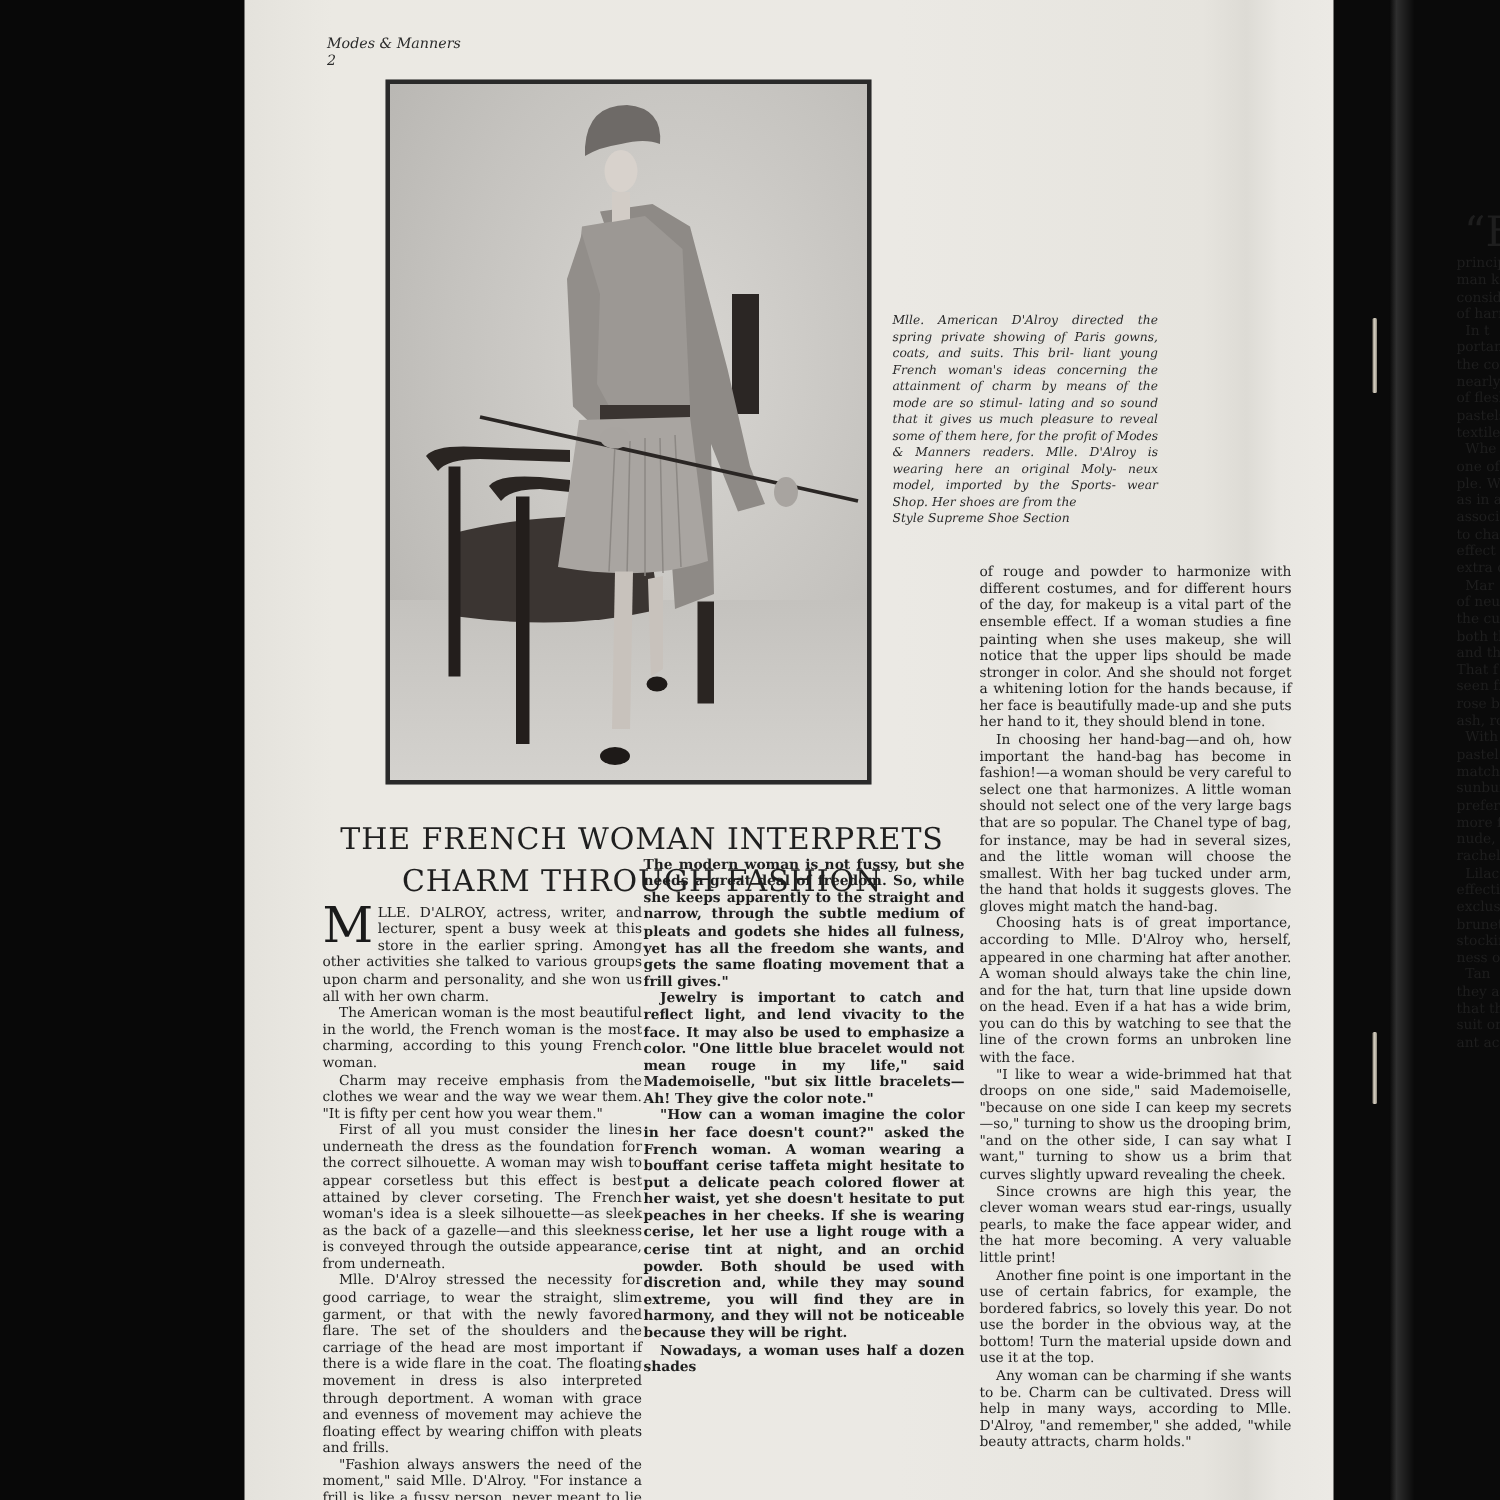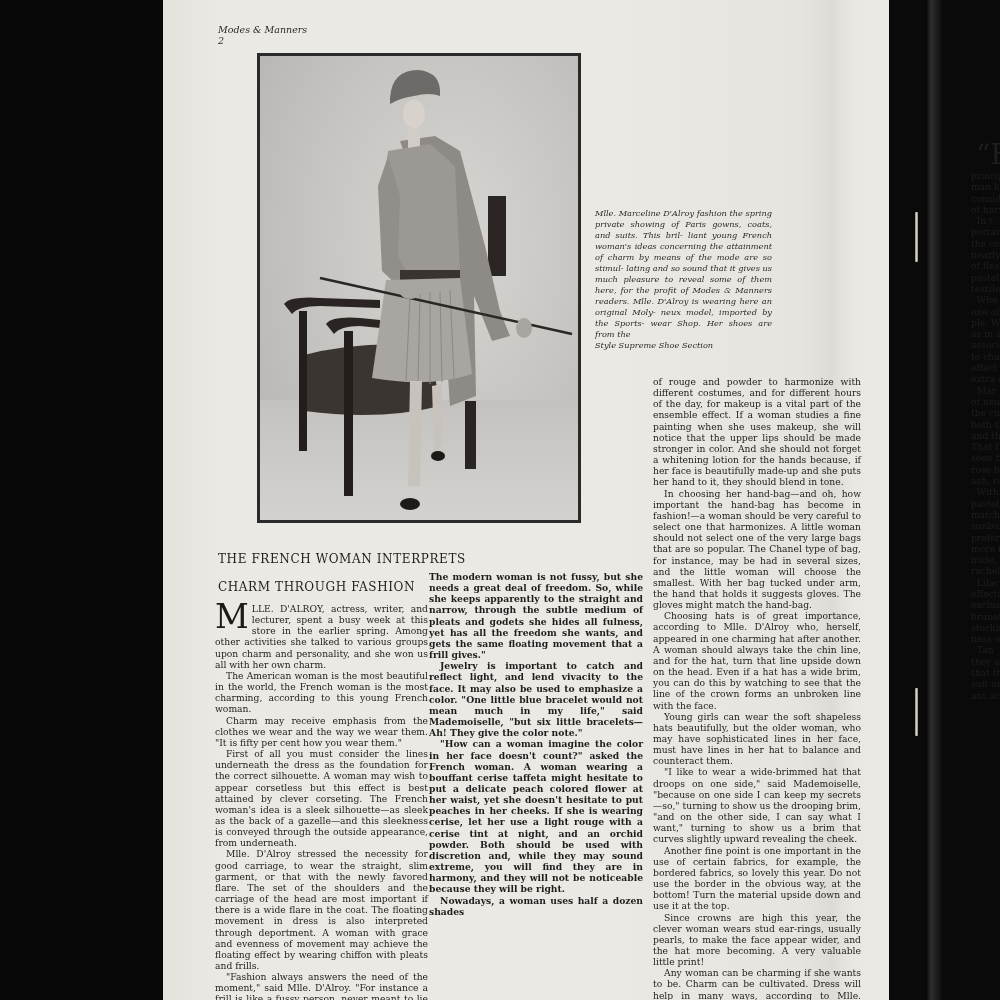--- a/index.html
+++ b/index.html
@@ -8,21 +8,21 @@
   .page { position:absolute; left:163px; top:0; width:726px; height:1000px;
           background: linear-gradient(90deg, #e4e2dc 0%, #ebe9e3 8%, #ebe9e4 60%, #e6e4de 88%, #dddbd5 92%, #e9e7e2 95%, #eceae5 100%); }
   .fold { position:absolute; left:750px; top:0; width:30px; height:1000px;
           background: linear-gradient(90deg, rgba(0,0,0,0) 0%, rgba(0,0,0,0.05) 45%, rgba(255,255,255,0.15) 60%, rgba(0,0,0,0) 100%); }
   .running-head { position:absolute; left:55px; top:24px; font-style:italic; font-size:9.5px; line-height:11px; color:#2a2a2a; }
   .photo-frame { position:absolute; left:94px; top:53px; width:318px; height:464px; border:3px solid #2a2a2a; background:#c9c7c3; overflow:hidden; }
   .photo-bg { position:absolute; inset:0; background: radial-gradient(ellipse at 60% 40%, #d8d6d2 0%, #c5c3bf 55%, #b4b2ae 100%); }
   .photo-floor { position:absolute; left:0; right:0; bottom:0; height:120px; background: linear-gradient(180deg, #c4c2be 0%, #d4d2ce 100%); }
   .caption { position:absolute; left:432px; top:208px; width:177px; font-style:italic; font-size:8.2px; line-height:11px; color:#2b2b2b; text-align:justify; }
   .caption .last { display:block; }
-  .headline { position:absolute; left:55px; top:545px; width:420px; color:#1f1f1f; font-size:12px; letter-spacing:0.6px; line-height:28px; }
+  .headline { position:absolute; left:55px; top:545px; width:420px; text-align:center; color:#1f1f1f; font-size:20px; letter-spacing:0.6px; line-height:28px; }
   .col { position:absolute; font-size:9.2px; line-height:11.15px; color:#1e1e1e; text-align:justify; hyphens:manual; }
   .col p { margin:0; text-indent:11px; }
   .col p.noindent { text-indent:0; }
   .col1 { left:52px; top:603px; width:213px; }
   .col2 { left:266px; top:571px; width:214px;font-weight:bold; }
   .col3 { left:490px; top:376px; width:208px; }
   .dropcap { float:left; font-size:33px; line-height:26px; margin:1px 3px 0 0; color:#1a1a1a; }
   .nextpage { position:absolute; left:808px; top:140px; width:40px; overflow:hidden; font-size:9.2px; line-height:11.3px; color:#1e1e1e; white-space:nowrap; }
   .nextpage .bigE { font-size:28px; line-height:30px; display:block; margin-left:5px; }
   .nextpage p { margin:0; }
@@ -87,21 +87,21 @@
       <path d="M130 42 Q132 14 158 14 Q182 16 180 40 Q170 36 154 40 Q140 42 130 48 Z" fill="#6e6a67"></path>
 
       <line x1="60" y1="222" x2="312" y2="278" stroke="#2a2624" stroke-width="2.5"></line>
 
       <ellipse cx="150" cy="236" rx="10" ry="7" fill="#a8a4a0"></ellipse>
       <ellipse cx="264" cy="272" rx="8" ry="10" fill="#a8a4a0"></ellipse>
     </svg>
   </div>
 
   <div class="caption">
-    <span>Mlle. Marceline D'Alroy fashion </span>
+    <span>Mlle. American D'Alroy directed </span>
     <span>the spring private showing of Paris </span>
     <span>gowns, coats, and suits. This bril- </span>
     <span>liant young French woman's ideas </span>
     <span>concerning the attainment of charm </span>
     <span>by means of the mode are so stimul- </span>
     <span>lating and so sound that it gives us </span>
     <span>much pleasure to reveal some of </span>
     <span>them here, for the profit of Modes </span>
     <span>&amp; Manners readers. Mlle. D'Alroy </span>
     <span>is wearing here an original Moly- </span>
@@ -119,33 +119,32 @@
     <p class="noindent"><span class="dropcap">M</span><span>LLE. D'ALROY, actress, writer, and lecturer, spent a busy week at this store in the earlier spring. Among other activities she talked to various groups upon charm and personality, and she won us all with her own charm.</span></p>
     <p>The American woman is the most beautiful in the world, the French woman is the most charming, according to this young French woman.</p>
     <p>Charm may receive emphasis from the clothes we wear and the way we wear them. "It is fifty per cent how you wear them."</p>
     <p>First of all you must consider the lines underneath the dress as the foundation for the correct silhouette. A woman may wish to appear corsetless but this effect is best attained by clever corseting. The French woman's idea is a sleek silhouette—as sleek as the back of a gazelle—and this sleekness is conveyed through the outside appearance, from underneath.</p>
     <p>Mlle. D'Alroy stressed the necessity for good carriage, to wear the straight, slim garment, or that with the newly favored flare. The set of the shoulders and the carriage of the head are most important if there is a wide flare in the coat. The floating movement in dress is also interpreted through deportment. A woman with grace and evenness of movement may achieve the floating effect by wearing chiffon with pleats and frills.</p>
     <p>"Fashion always answers the need of the moment," said Mlle. D'Alroy. "For instance a frill is like a fussy person, never meant to lie quiet.</p>
   </div>
 
   <div class="col col2">
     <p class="noindent">The modern woman is not fussy, but she needs a great deal of freedom. So, while she keeps apparently to the straight and narrow, through the subtle medium of pleats and godets she hides all fulness, yet has all the freedom she wants, and gets the same floating movement that a frill gives."</p>
-    <p>Jewelry is important to catch and reflect light, and lend vivacity to the face. It may also be used to emphasize a color. "One little blue bracelet would not mean much in my life," said Mademoiselle, "but six little bracelets—Ah! They give the color note."</p>
+    <p>Jewelry is important to catch and reflect light, and lend vivacity to the face. It may also be used to emphasize a color. "One little blue bracelet would not mean rouge in my life," said Mademoiselle, "but six little bracelets—Ah! They give the color note."</p>
     <p>"How can a woman imagine the color in her face doesn't count?" asked the French woman. A woman wearing a bouffant cerise taffeta might hesitate to put a delicate peach colored flower at her waist, yet she doesn't hesitate to put peaches in her cheeks. If she is wearing cerise, let her use a light rouge with a cerise tint at night, and an orchid powder. Both should be used with discretion and, while they may sound extreme, you will find they are in harmony, and they will not be noticeable because they will be right.</p>
     <p>Nowadays, a woman uses half a dozen shades</p>
   </div>
 
   <div class="col col3">
     <p class="noindent">of rouge and powder to harmonize with different costumes, and for different hours of the day, for makeup is a vital part of the ensemble effect. If a woman studies a fine painting when she uses makeup, she will notice that the upper lips should be made stronger in color. And she should not forget a whitening lotion for the hands because, if her face is beautifully made-up and she puts her hand to it, they should blend in tone.</p>
     <p>In choosing her hand-bag—and oh, how important the hand-bag has become in fashion!—a woman should be very careful to select one that harmonizes. A little woman should not select one of the very large bags that are so popular. The Chanel type of bag, for instance, may be had in several sizes, and the little woman will choose the smallest. With her bag tucked under arm, the hand that holds it suggests gloves. The gloves might match the hand-bag.</p>
     <p>Choosing hats is of great importance, according to Mlle. D'Alroy who, herself, appeared in one charming hat after another. A woman should always take the chin line, and for the hat, turn that line upside down on the head. Even if a hat has a wide brim, you can do this by watching to see that the line of the crown forms an unbroken line with the face.</p>
-    <p>Young girls can wear the soft shapeless hats beautifully, but the older woman, who may have sophisticated lines in her face, must have lines in her hat to balance and counteract them.</p>
     <p>"I like to wear a wide-brimmed hat that droops on one side," said Mademoiselle, "because on one side I can keep my secrets—so," turning to show us the drooping brim, "and on the other side, I can say what I want," turning to show us a brim that curves slightly upward revealing the cheek.</p>
+    <p>Since crowns are high this year, the clever woman wears stud ear-rings, usually pearls, to make the face appear wider, and the hat more becoming. A very valuable little print!</p>
     <p>Another fine point is one important in the use of certain fabrics, for example, the bordered fabrics, so lovely this year. Do not use the border in the obvious way, at the bottom! Turn the material upside down and use it at the top.</p>
-    <p>Since crowns are high this year, the clever woman wears stud ear-rings, usually pearls, to make the face appear wider, and the hat more becoming. A very valuable little print!</p>
     <p>Any woman can be charming if she wants to be. Charm can be cultivated. Dress will help in many ways, according to Mlle. D'Alroy, "and remember," she added, "while beauty attracts, charm holds."</p>
   </div>
 
   <div class="staple" style="top:212px;height:50px"></div>
   <div class="staple" style="top:688px;height:48px"></div>
 
   <div class="nextpage">
     <span class="bigE">“E</span>
     <div id="np-lines">
         <p style="white-space: pre;">princip</p>

